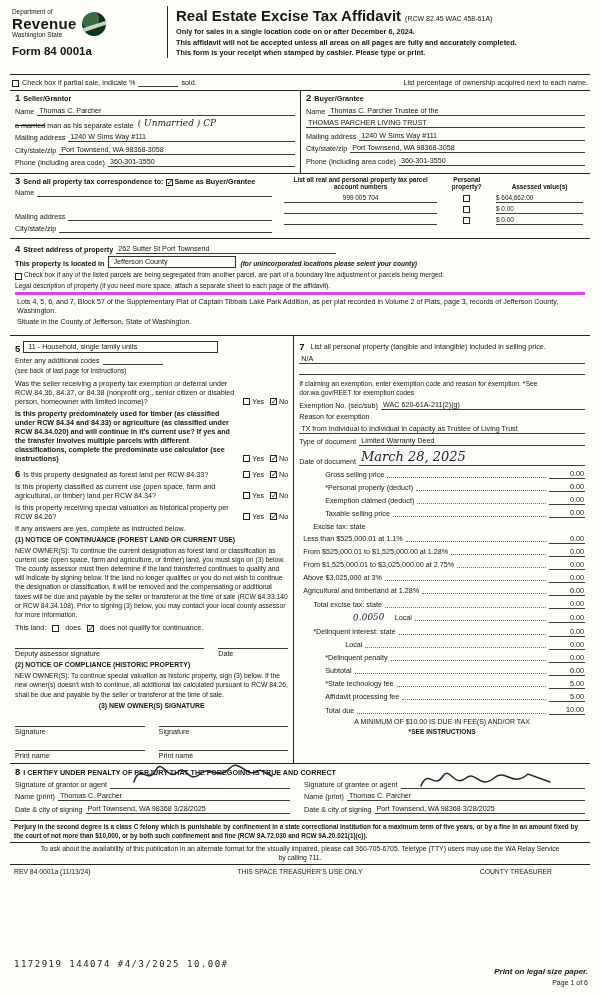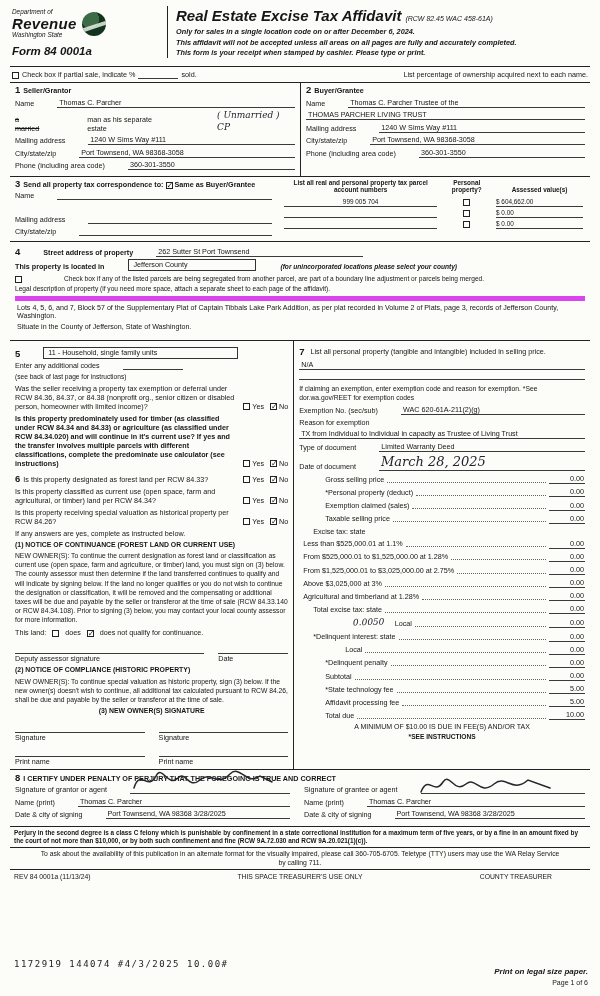--- a/index.html
+++ b/index.html
@@ -8,25 +8,25 @@
           font-family:"Liberation Sans",sans-serif; font-size:7.2px; line-height:1.25;
           position:relative; padding:6px 10px 0; overflow:hidden; }
   .b { font-weight:bold; } .i { font-style:italic; } .small { font-size:6.6px; }
   .strike { text-decoration:line-through; }
   .hand { font-family:"DejaVu Serif",serif; font-style:italic; color:#23232e; }
   .cb { display:inline-block; width:7px; height:7px; border:1px solid #222; font-size:8px;
         line-height:6px; text-align:center; vertical-align:-1px; background:#fff; flex:none; overflow:visible; }
   .fill { flex:1; border-bottom:1px solid #3a3a3a; padding:0 2px; min-height:8px; white-space:nowrap; }
   .ufill { display:inline-block; border-bottom:1px solid #3a3a3a; height:8px; vertical-align:bottom; }
   .w40{width:40px;} .w60{width:60px;} .f1{flex:1;}
-  .fld { display:flex; align-items:flex-end; margin:2.5px 0;gap:20px; }
+  .fld { display:flex; align-items:flex-end; margin:2.5px 0; }
   .lab { white-space:nowrap; margin-right:3px; }
   .secnum { font-size:9.5px; font-weight:bold; margin-right:3px; line-height:1; }
   
-  .hdr { display:flex; border-bottom:1.5px solid #222; padding-bottom:8px;font-style:italic; }
+  .hdr { display:flex; border-bottom:1.5px solid #222; padding-bottom:16px; }
   .hdr-left { width:158px; border-right:1.5px solid #222; padding:2px 6px 0 2px; }
   .logo-row { display:flex; gap:5px; align-items:center; }
   .dept,.wa { font-size:6.4px; }
   .rev { font-size:15px; font-weight:bold; letter-spacing:.3px; line-height:1; }
   .logo-circle { width:24px; height:24px; border-radius:50%; flex:none;
       background:radial-gradient(circle at 34% 30%, #3c6b46 0 38%, #12331c 39% 100%); position:relative; overflow:hidden; }
   .logo-circle::after { content:""; position:absolute; left:-4px; top:12px; width:36px; height:4px;
       background:#e9efe4; transform:rotate(-18deg); opacity:.85; }
   .form-no { font-size:11.5px; font-weight:bold; margin-top:5px; }
   .hdr-right { flex:1; padding-left:8px; padding-top:1px; }
@@ -46,21 +46,21 @@
   .sec3-left { width:46%; padding:0 5px; }
   .sec3-right { flex:1; padding:0 5px; }
   .ptable { width:100%; border-collapse:collapse; font-size:6.4px; }
   .ptable th { font-weight:bold; text-align:center; vertical-align:bottom; line-height:1.15; padding:0 2px 2px; }
   .ptable td { text-align:center; padding:2px 2px 0; vertical-align:bottom; }
   .tfill { display:block; border-bottom:1px solid #3a3a3a; min-height:9px; white-space:nowrap; }
   .amtcell { text-align:left !important; }
   
   .sec4 { border-bottom:1.2px solid #222; padding:2px 5px 3px; }
   .county-box { display:inline-block; border:1px solid #333; min-width:128px; padding:0 4px 1px; margin:0 4px; }
-  .legal-box { margin-top:2px; border-top:5px solid #d946ef; padding:3px 2px 5px; font-size:7.1px; }
+  .legal-box { margin-top:2px; border-top:3px solid #d946ef; padding:3px 2px 5px; font-size:7.1px; }
   
   .main { display:flex; border-bottom:1.2px solid #222; align-items:stretch; }
   .mleft { width:49%; padding:3px 5px; border-right:1.2px solid #222; }
   .mright { flex:1; padding:3px 5px; }
   .use-box { display:inline-block; border:1px solid #333; min-width:195px; padding:0 4px 1px; }
   .qrow { display:flex; align-items:flex-end; gap:3px; margin:3px 0; }
   .qtext { flex:1; }
   .yn { display:flex; gap:2px; align-items:center; white-space:nowrap; flex:none; }
   .yn .cb { margin-left:4px; }
   .para { font-size:6.75px; line-height:1.36; margin:1.5px 0; }
@@ -384,21 +384,21 @@
           <span class="lbl">Gross selling price</span>
           <span class="leader"></span>
           <span class="amt">0.00</span>
         </div>
       <div class="mrow">
           <span class="lbl">*Personal property (deduct)</span>
           <span class="leader"></span>
           <span class="amt">0.00</span>
         </div>
       <div class="mrow">
-          <span class="lbl">Exemption claimed (sales)</span>
+          <span class="lbl">Exemption claimed (deduct)</span>
           <span class="leader"></span>
           <span class="amt">0.00</span>
         </div>
       <div class="mrow">
           <span class="lbl">Taxable selling price</span>
           <span class="leader"></span>
           <span class="amt">0.00</span>
         </div>
       <div class="mrow ind2">
           <span class="lbl">Excise tax: state</span>

